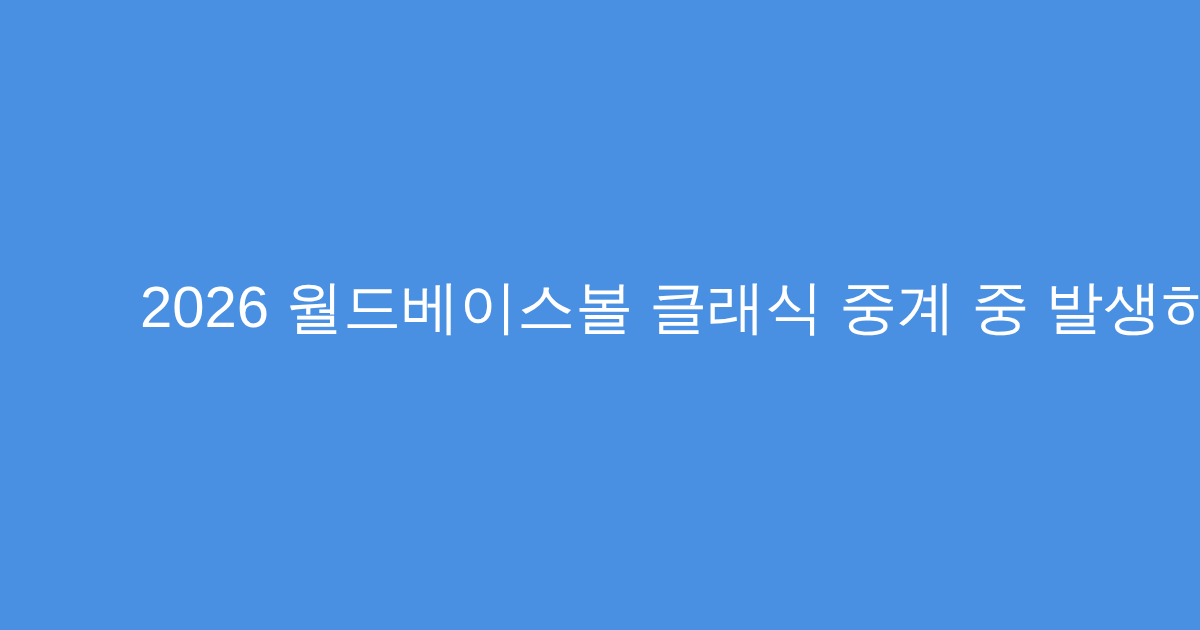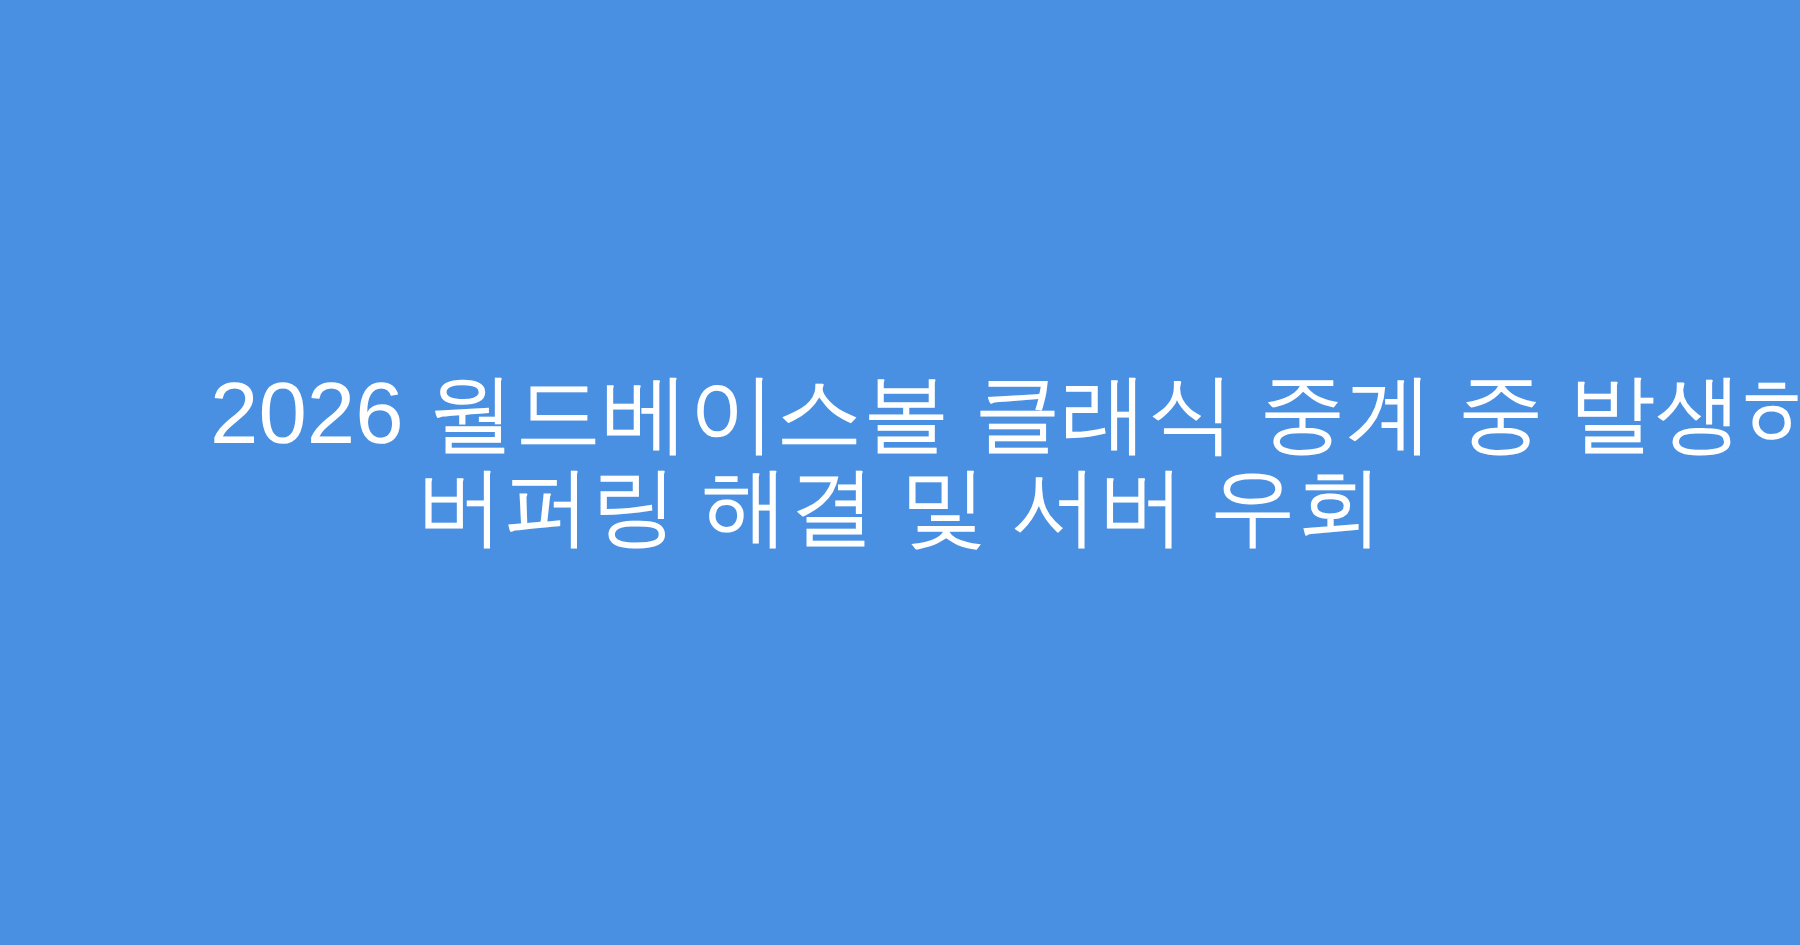--- a/index.html
+++ b/index.html
@@ -46,16 +46,15 @@
     white-space: nowrap;
   }
 </style>
 </head>
 <body>
 
 <div id="og-card" style="background-color: rgb(74, 144, 226);">
 
   <div id="title-block">
     <span class="title-line" style="color: rgb(255, 255, 255);">2026 월드베이스볼 클래식 중계 중 발생하는</span>
-    <span class="title-line" style="color: rgb(255, 255, 255);">버퍼링 해결 및 서버 우회</span>
   </div>
 
 </div>
 
 </body></html>

